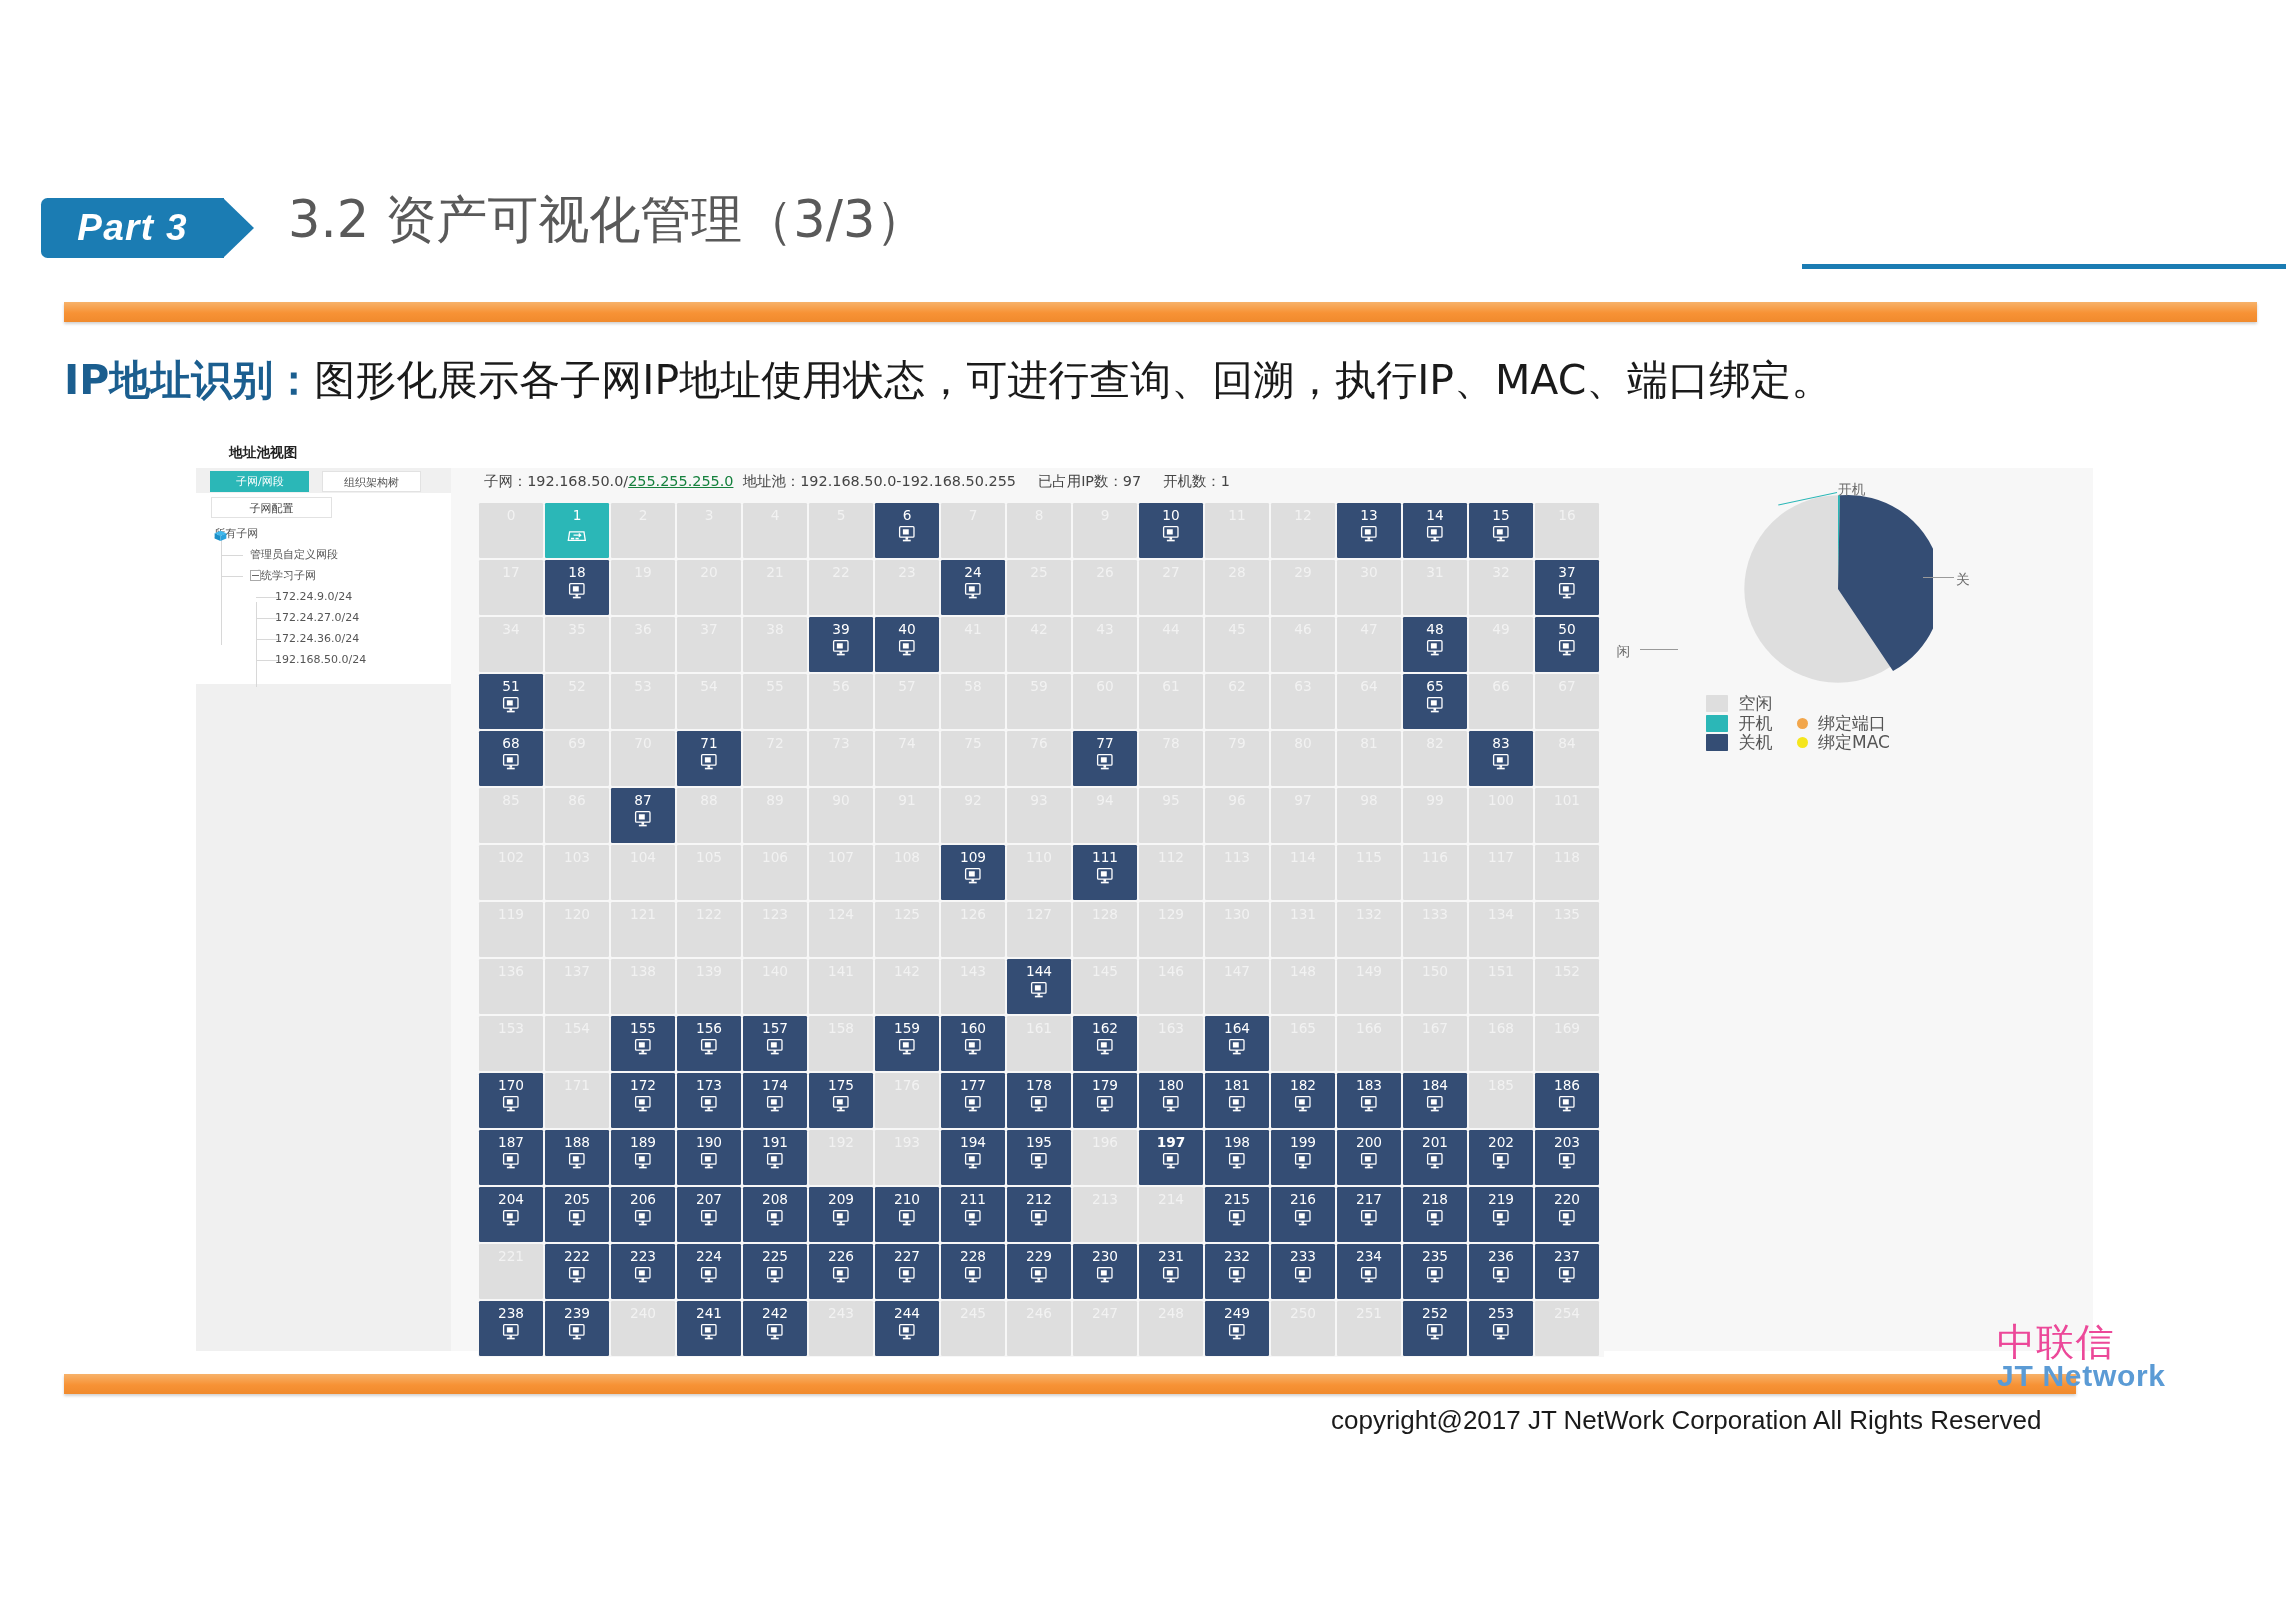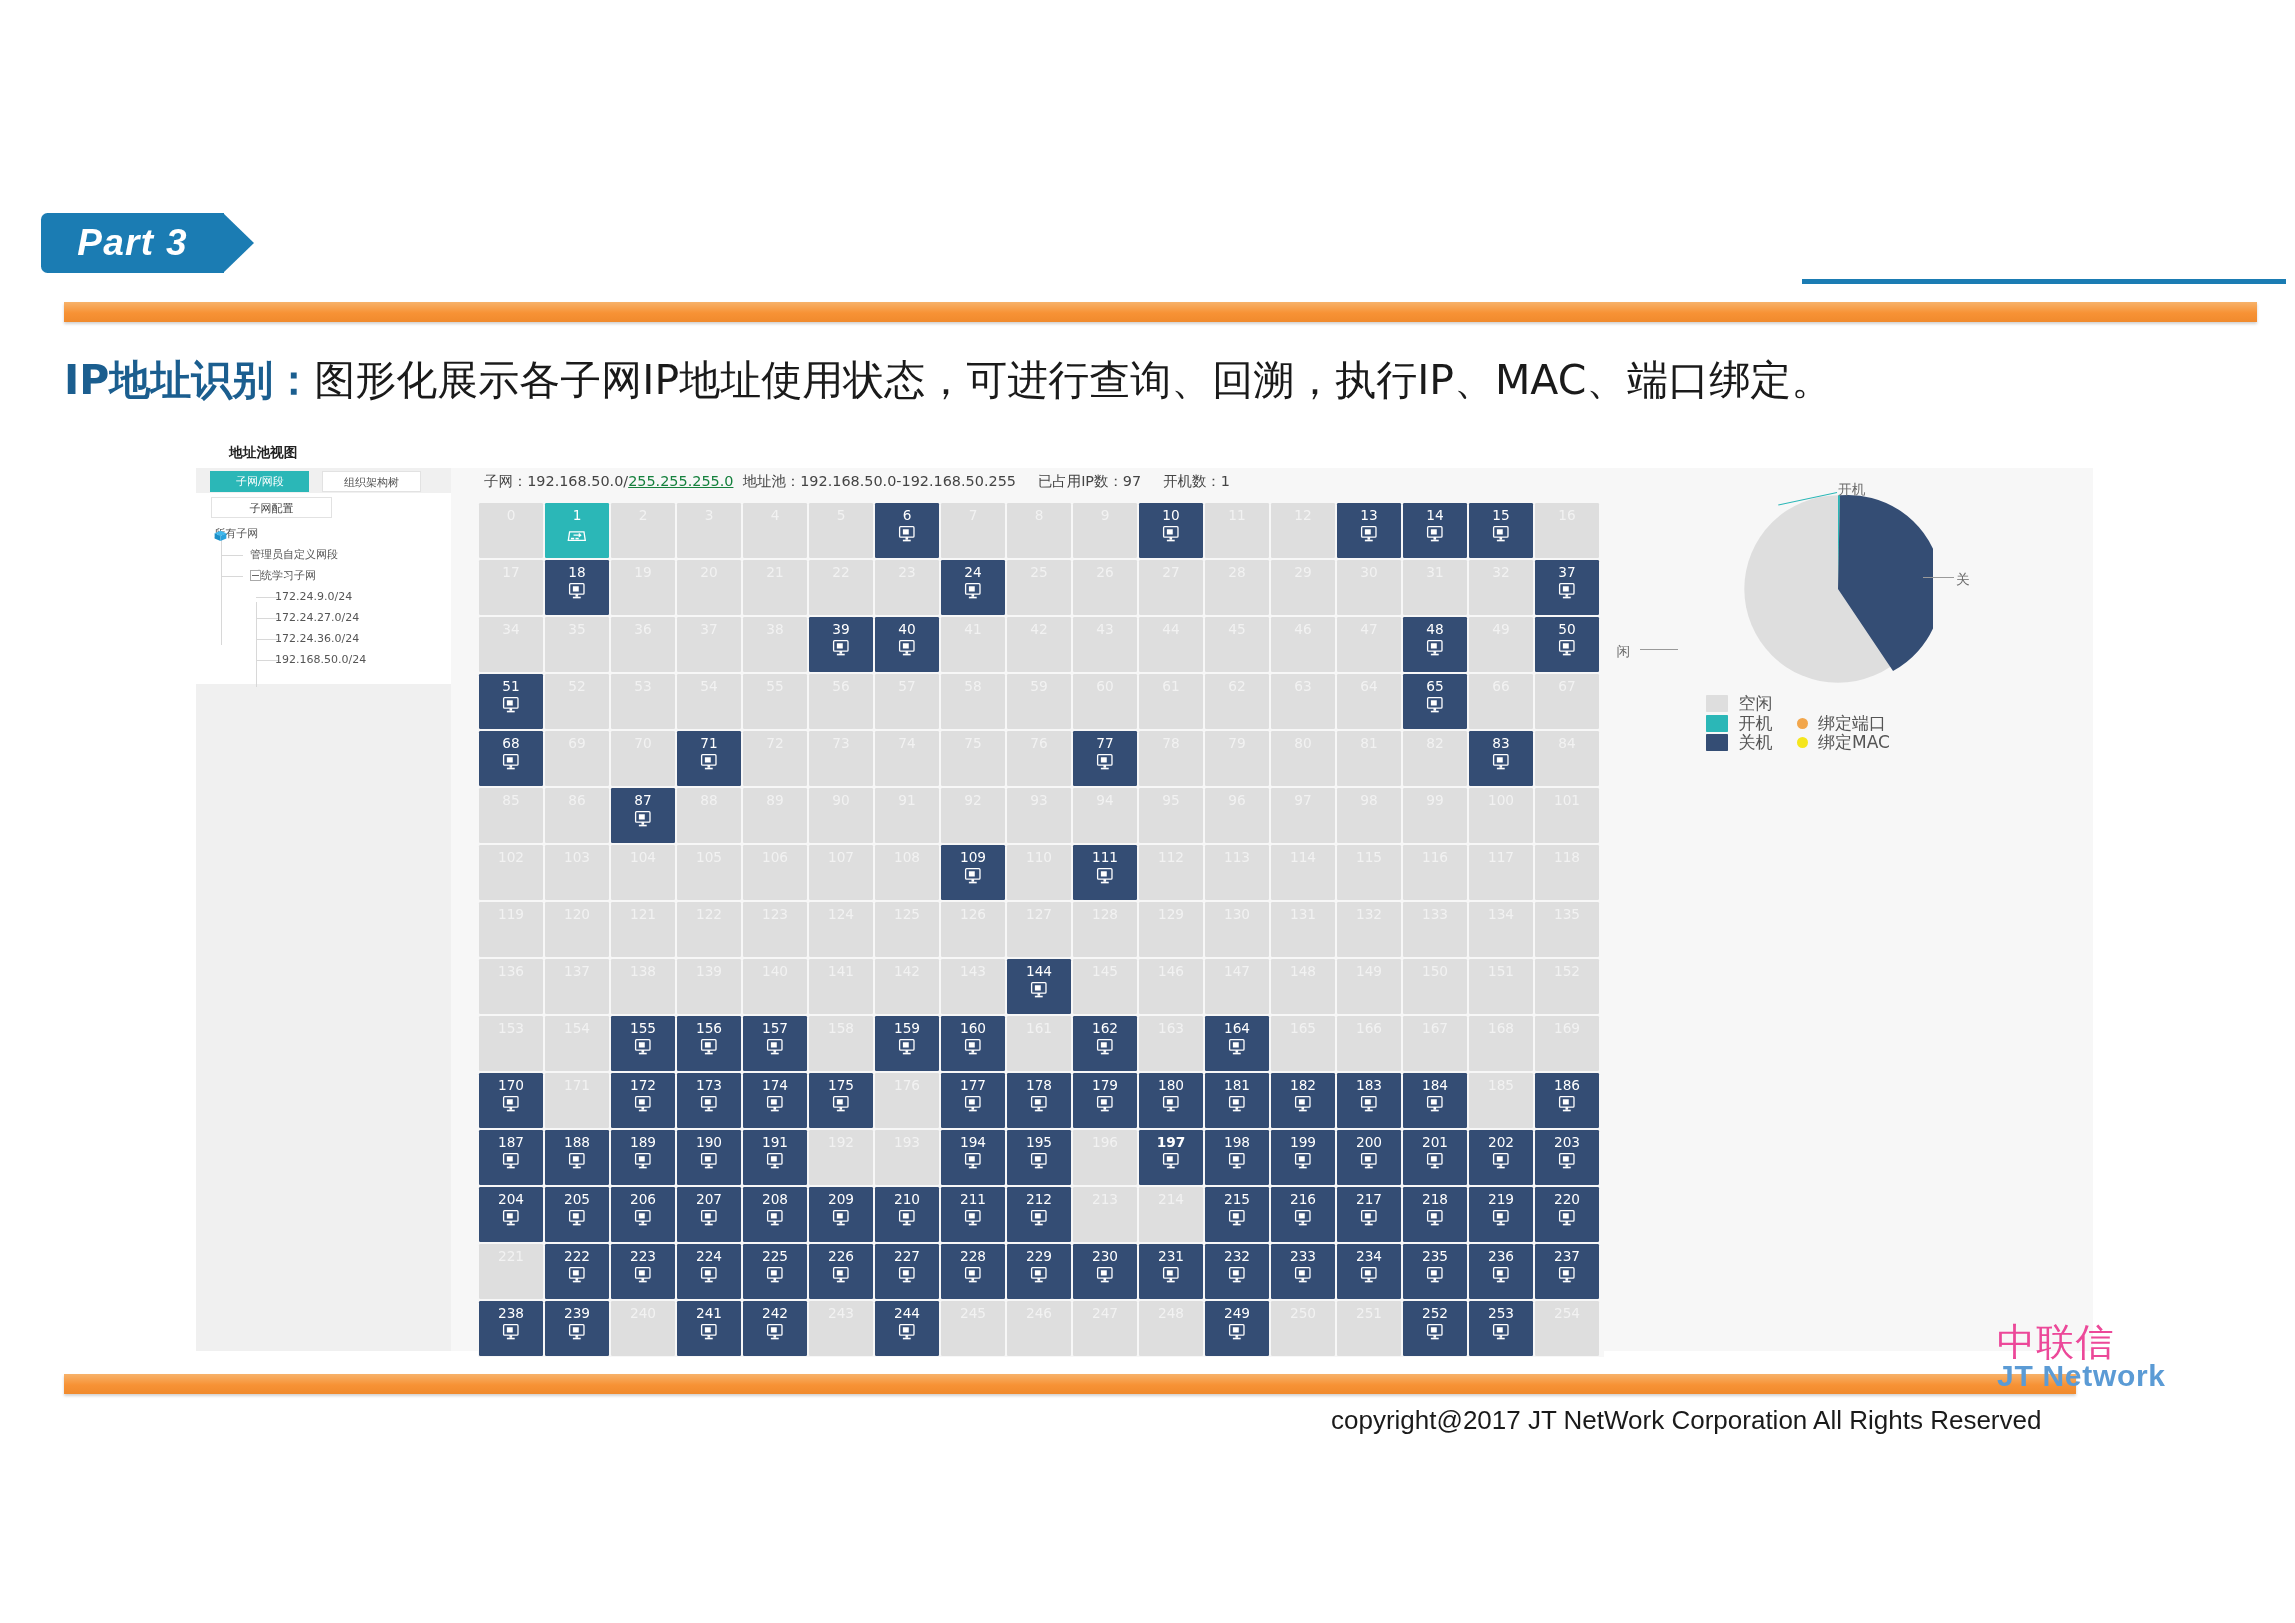--- a/index.html
+++ b/index.html
@@ -3,21 +3,21 @@
 <meta charset="utf-8">
 <style>
   html,body{margin:0;padding:0;}
   body{
     width:2295px;height:1623px;background:#ffffff;overflow:hidden;
     font-family:"Liberation Sans","DejaVu Sans",sans-serif;
     position:relative;
   }
 
   
-  #slide-header{position:absolute;left:0;top:0;width:2295px;height:327px;margin-top:15px;}
+  #slide-header{position:absolute;left:0;top:0;width:2295px;height:327px;}
   #part-badge{
     position:absolute;left:41px;top:198px;width:183px;height:60px;
     background:#1b7cb3;border-radius:6.5px 0 0 6.5px;
     color:#ffffff;font-size:37px;font-weight:bold;font-style:italic;
     display:flex;align-items:center;justify-content:center;letter-spacing:1.3px;
   }
   #part-badge-arrow{
     position:absolute;left:223px;top:198px;width:0;height:0;
     border-top:30px solid transparent;border-bottom:30px solid transparent;
     border-left:31px solid #1b7cb3;
@@ -157,20 +157,21 @@
     position:absolute;left:1331px;top:1405px;font-size:26px;color:#1a1a1a;white-space:nowrap;
     font-family:Liberation Sans, sans-serif;
   }
 </style>
 </head>
 <body>
 
 <div id="slide-header">
   <div id="part-badge">Part 3</div>
   <div id="part-badge-arrow"></div>
+  <div id="page-title">3.2 资产可视化管理（3/3）</div>
   <div id="header-rule"></div>
 </div>
 
 <div class="orange-bar" id="orange-bar-top"></div>
 
 <div id="subtitle-line">
   <span id="subtitle-label">IP地址识别：</span><span id="subtitle-body">图形化展示各子网IP地址使用状态，可进行查询、回溯，执行IP、MAC、端口绑定。</span>
 </div>
 
 <div id="app-window">

